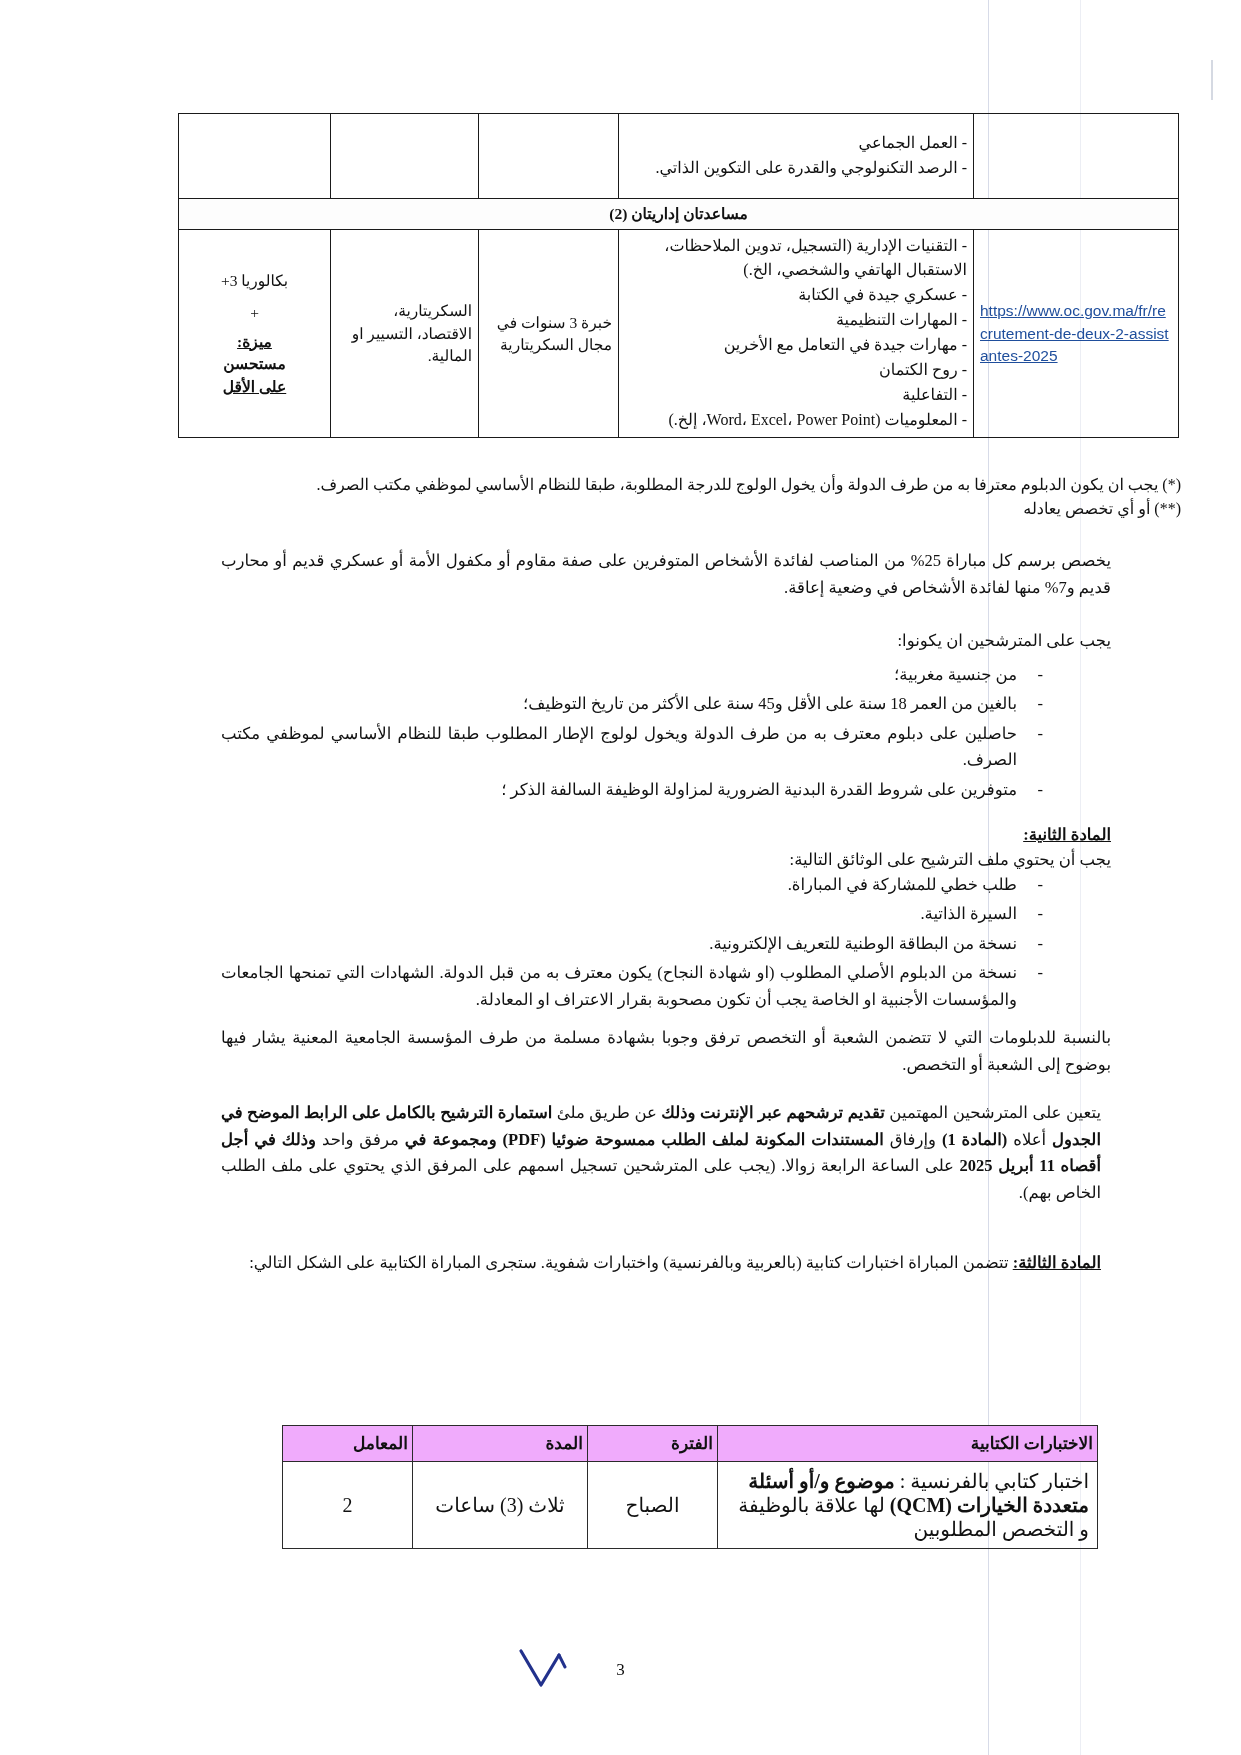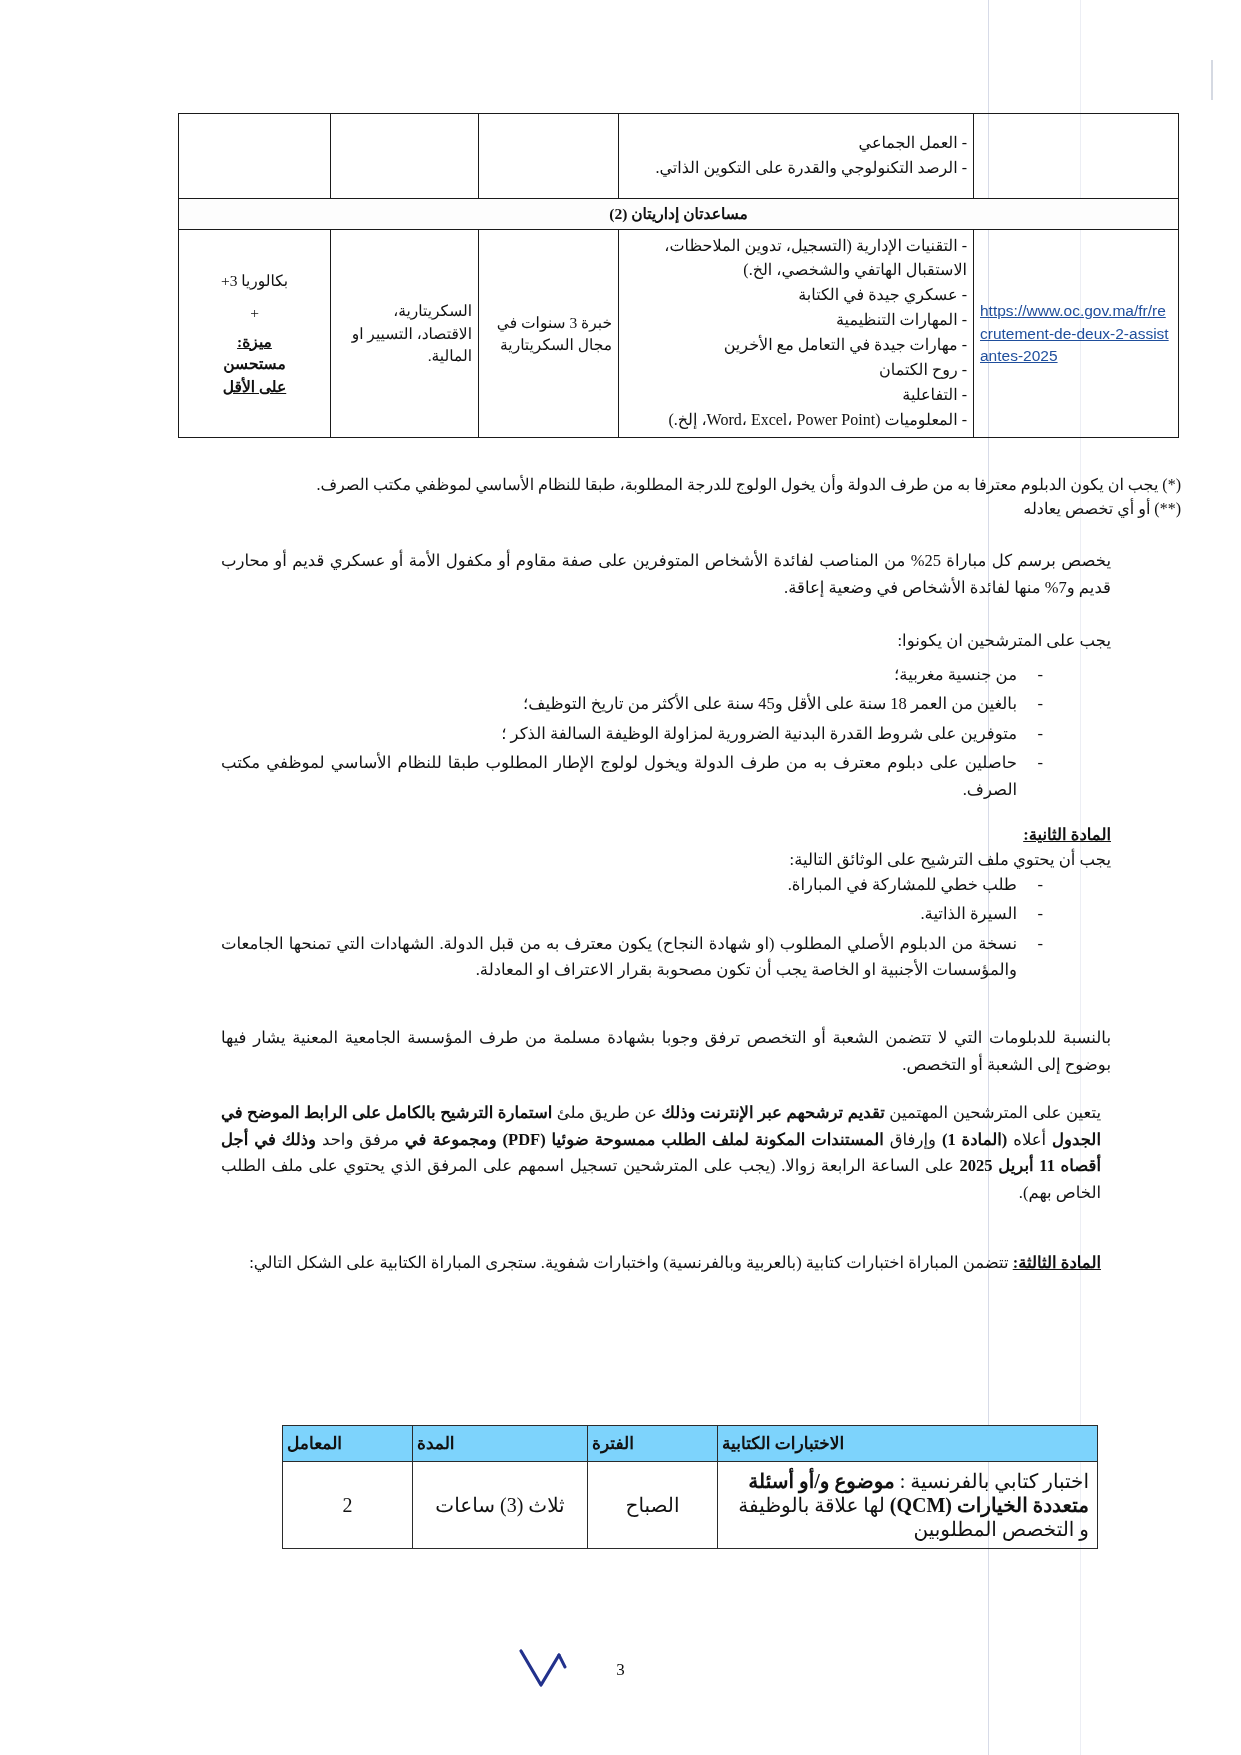--- a/index.html
+++ b/index.html
@@ -190,26 +190,26 @@
     right: 143px;
     width: 815px;
   }
   table.exams {
     border-collapse: collapse;
     table-layout: fixed;
     width: 100%;
     direction: rtl;
   }
   table.exams th {
-    background: #7dd3fc;
+    background: #f0abfc;
     border: 1.3px solid #2b2b2b;
     font-weight: bold;
     font-size: 17px;
     padding: 7px 4px;
-    text-align: left;
+    text-align: right;
     margin-left: 12px;
   }
   table.exams td {
     border: 1.3px solid #2b2b2b;
     font-size: 20px;
     padding: 7px 8px;
     vertical-align: middle;
   }
   .ex-c-tests  { width: 380px; text-align: right; line-height: 1.55; }
   .ex-c-period { width: 130px; text-align: center; }
@@ -306,33 +306,34 @@
   </div>
 
   <div class="para" style="top:548px; right:130px; width:890px;">يخصص برسم كل مباراة 25% من المناصب لفائدة الأشخاص المتوفرين على صفة مقاوم أو مكفول الأمة أو عسكري قديم أو محارب قديم و7% منها لفائدة الأشخاص في وضعية إعاقة.</div>
 
   <div class="para" style="top:628px; right:130px; width:890px;">يجب على المترشحين ان يكونوا:</div>
 
   <div style="position:absolute; top:662px; right:190px; width:830px;">
     <ul class="dashlist">
       <li>من جنسية مغربية؛</li>
       <li>بالغين من العمر 18 سنة على الأقل و45 سنة على الأكثر من تاريخ التوظيف؛</li>
+      <li>حاصلين على دبلوم معترف به من طرف الدولة ويخول لولوج الإطار المطلوب طبقا للنظام الأساسي لموظفي مكتب الصرف.</li>
       <li>متوفرين على شروط القدرة البدنية الضرورية لمزاولة الوظيفة السالفة الذكر ؛</li>
-      <li>حاصلين على دبلوم معترف به من طرف الدولة ويخول لولوج الإطار المطلوب طبقا للنظام الأساسي لموظفي مكتب الصرف.</li>
     </ul>
   </div>
 
   <div class="para heading-ul" style="top:822px; right:130px; width:890px;">المادة الثانية:</div>
 
   <div class="para" style="top:847px; right:130px; width:890px;">يجب أن يحتوي ملف الترشيح على الوثائق التالية:</div>
 
   <div style="position:absolute; top:872px; right:190px; width:830px;">
     <ul class="dashlist">
       <li>طلب خطي للمشاركة في المباراة.</li>
       <li>السيرة الذاتية.</li>
+      <li>نسخة من البطاقة الوطنية للتعريف الإلكترونية.</li>
       <li>نسخة من الدبلوم الأصلي المطلوب (او شهادة النجاح) يكون معترف به من قبل الدولة. الشهادات التي تمنحها الجامعات والمؤسسات الأجنبية او الخاصة يجب أن تكون مصحوبة بقرار الاعتراف او المعادلة.</li>
     </ul>
   </div>
 
   <div class="para" style="top:1025px; right:130px; width:890px;">بالنسبة للدبلومات التي لا تتضمن الشعبة أو التخصص ترفق وجوبا بشهادة مسلمة من طرف المؤسسة الجامعية المعنية يشار فيها بوضوح إلى الشعبة أو التخصص.</div>
 
   <div class="para" style="top:1100px; right:140px; width:880px;">
     <span>يتعين على المترشحين المهتمين </span><b class="bold">تقديم ترشحهم عبر الإنترنت وذلك</b><span> عن طريق ملئ </span><b class="bold">استمارة الترشيح بالكامل على الرابط الموضح في الجدول</b><span> أعلاه </span><b class="bold">(المادة 1)</b><span> وإرفاق </span><b class="bold">المستندات المكونة لملف الطلب ممسوحة ضوئيا (PDF) ومجموعة في</b><span> مرفق واحد </span><b class="bold">وذلك في أجل أقصاه 11 أبريل 2025</b><span> على الساعة الرابعة زوالا. (يجب على المترشحين تسجيل اسمهم على المرفق الذي يحتوي على ملف الطلب الخاص بهم).</span>
   </div>
 

